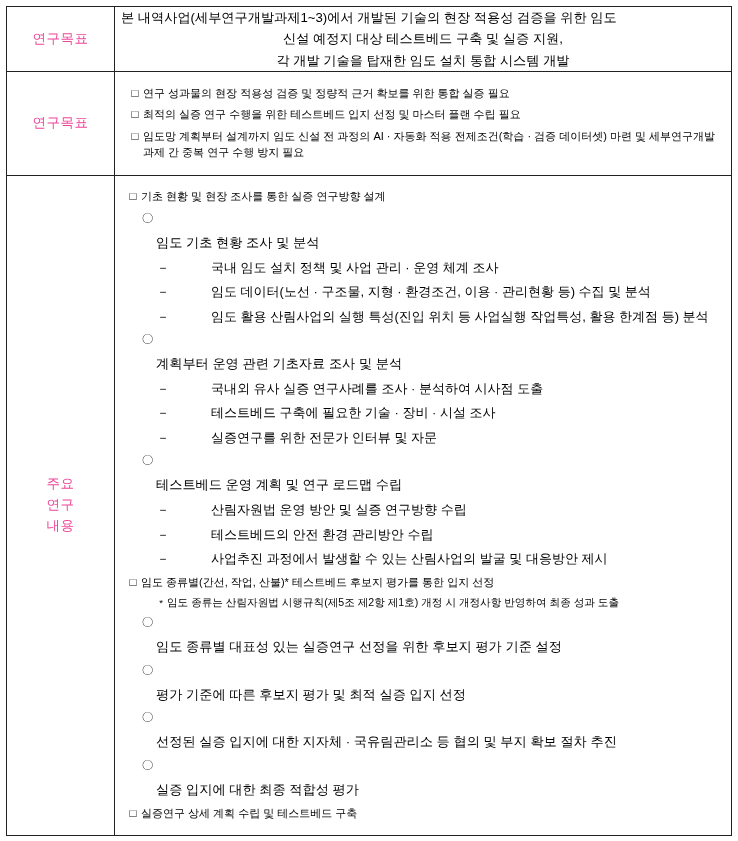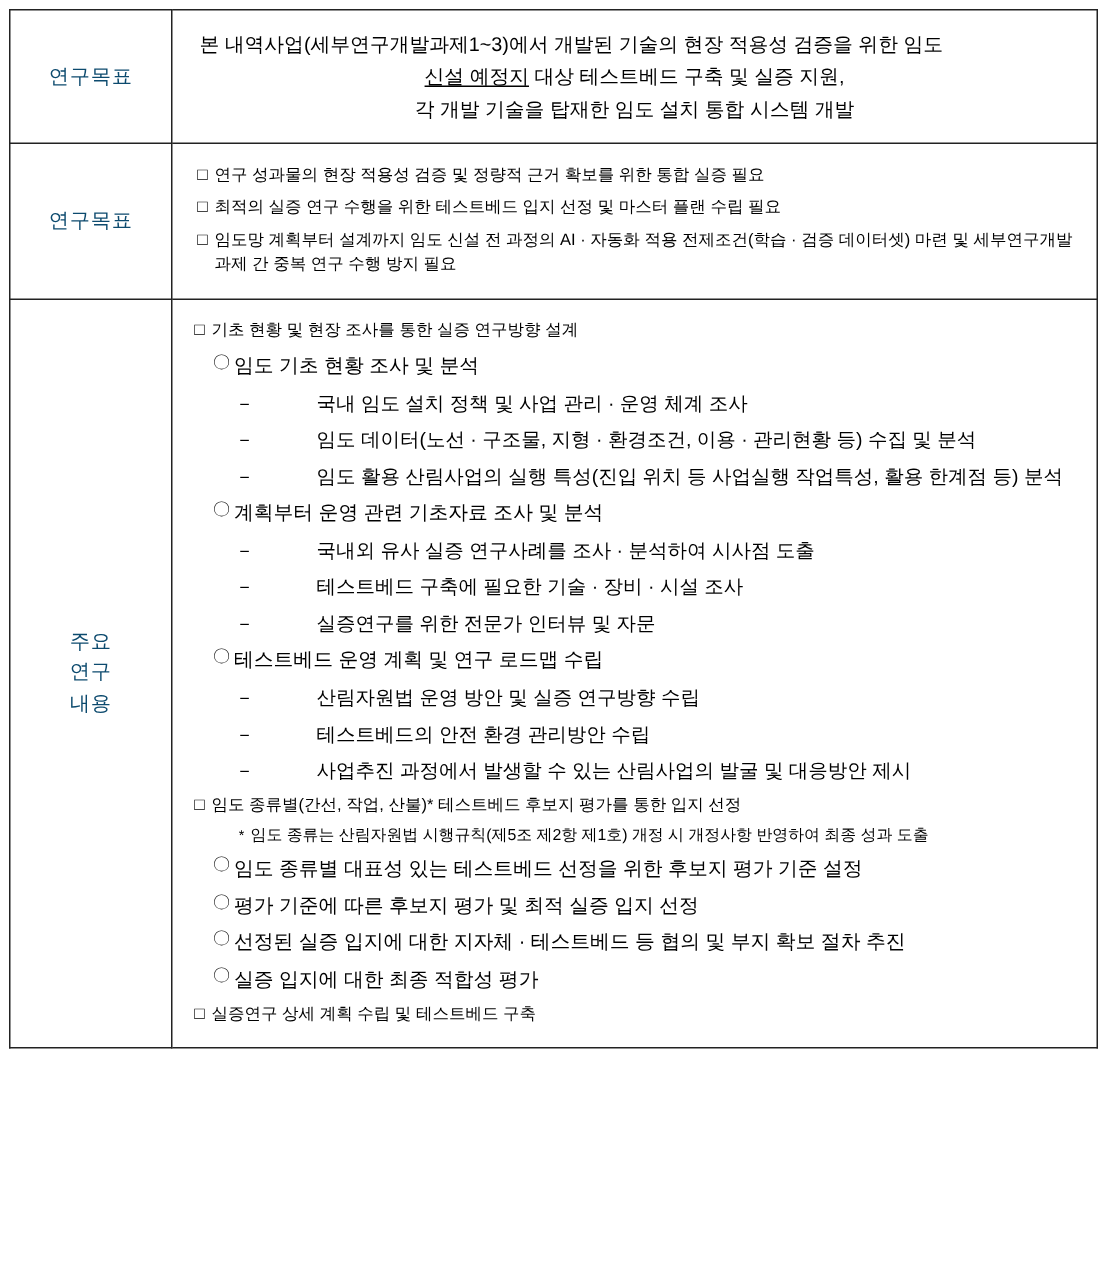--- a/index.html
+++ b/index.html
@@ -19,43 +19,42 @@
     background: #ffffff;
   }
   table.doc {
     width: 726px;
     border-collapse: collapse;
     table-layout: fixed;
   }
   table.doc td {
     border: 1px solid #222222;
     vertical-align: middle;
-    padding: 12px;
+    padding: 0;
   }
   td.label {
     width: 108px;
     text-align: center;
     font-size: 13.5px;
     letter-spacing: 0.5px;
     line-height: 1.55;
-    color: #0c4a6e;
+    color: #ec4899;
   }
   td.content {
     padding: 9px 10px 9px 12px;
     font-size: 13.2px;
     line-height: 1.62;
   }
   
   .goal-line {
     text-align: center;
     white-space: nowrap;
   }
   .goal-line.l1 { text-align: left; padding-left: 6px; }
   .underline {
-    text-decoration: underline;
     text-underline-offset: 2px;
   }
   
   .row {
     display: flex;
     align-items: flex-start;
     margin: 2px 0 5px 0;
   }
   .row .mk {
     flex: 0 0 auto;
@@ -65,21 +64,21 @@
   .row .tx {
     flex: 1 1 auto;
     line-height: 1.5;
   }
   
   .lvl-sq > .mk { width: 16px; font-size: 11.5px; }
   .lvl-sq > .tx { font-size: 11px; }
   .lvl-sq { margin-left: 0px; }
 
   .lvl-ci > .mk { width: 17px; font-size: 11.5px; }
-  .lvl-ci > .tx { font-size: 13.2px; }
+  .lvl-ci > .tx { font-size: 13.2px; margin-top: 23px; }
   .lvl-ci { margin-left: 14px; }
 
   .lvl-ds > .mk { width: 16px; font-size: 13px; }
   .lvl-ds > .tx { font-size: 13px; margin-left: 40px; }
   .lvl-ds { margin-left: 30px; }
 
   .note {
     margin-left: 30px;
     font-size: 10.6px;
     line-height: 1.4;
@@ -214,31 +213,31 @@
             <span class="tx">임도 종류별(간선, 작업, 산불)* 테스트베드 후보지 평가를 통한 입지 선정</span>
           </div>
 
           <div class="note">
             <span class="mk">*</span>
             <span class="tx">임도 종류는 산림자원법 시행규칙(제5조 제2항 제1호) 개정 시 개정사항 반영하여 최종 성과 도출</span>
           </div>
 
           <div class="row lvl-ci">
             <span class="mk">〇</span>
-            <span class="tx">임도 종류별 대표성 있는 테스트베드 선정을 위한 후보지 평가 기준 설정</span>
+            <span class="tx">임도 종류별 대표성 있는 실증연구 선정을 위한 후보지 평가 기준 설정</span>
           </div>
 
           <div class="row lvl-ci">
             <span class="mk">〇</span>
             <span class="tx">평가 기준에 따른 후보지 평가 및 최적 실증 입지 선정</span>
           </div>
 
           <div class="row lvl-ci">
             <span class="mk">〇</span>
-            <span class="tx">선정된 실증 입지에 대한 지자체 · 테스트베드 등 협의 및 부지 확보 절차 추진</span>
+            <span class="tx">선정된 실증 입지에 대한 지자체 · 국유림관리소 등 협의 및 부지 확보 절차 추진</span>
           </div>
 
           <div class="row lvl-ci">
             <span class="mk">〇</span>
             <span class="tx">실증 입지에 대한 최종 적합성 평가</span>
           </div>
 
           <div class="row lvl-sq">
             <span class="mk">□</span>
             <span class="tx">실증연구 상세 계획 수립 및 테스트베드 구축</span>

